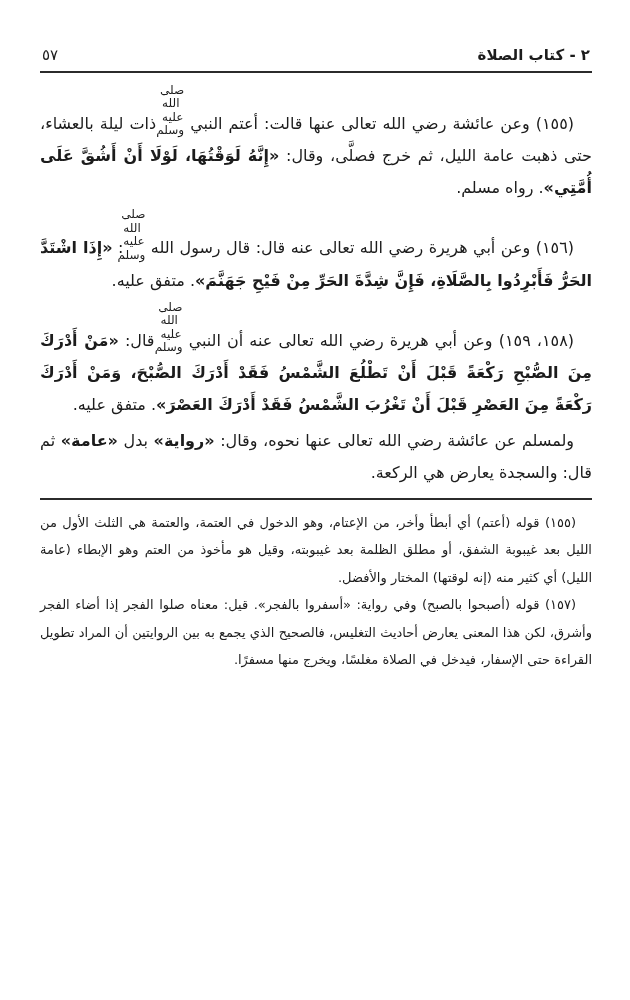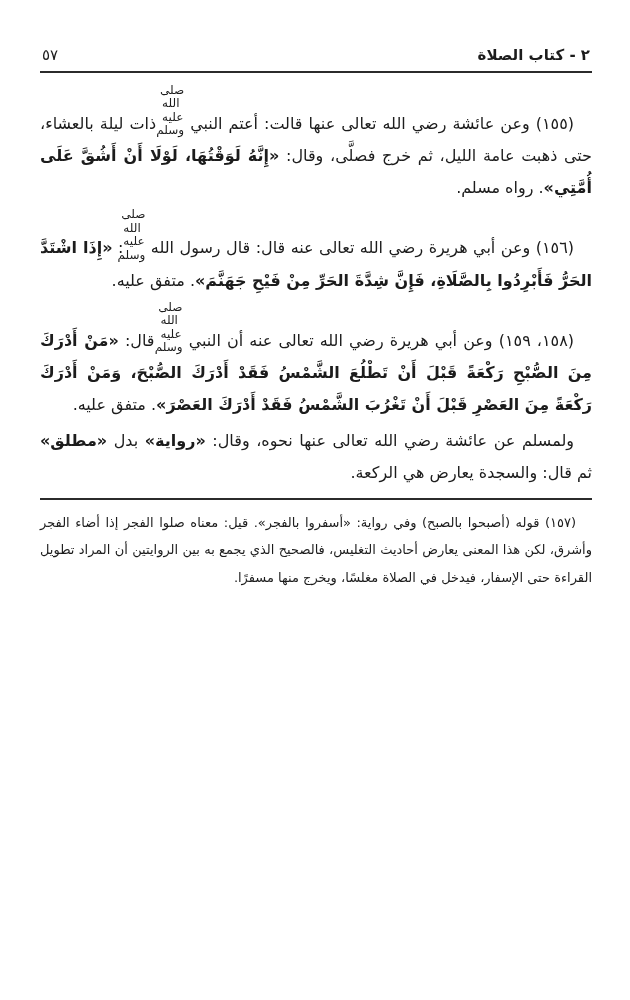--- a/index.html
+++ b/index.html
@@ -90,22 +90,23 @@
     <span class="chapter-title">٢ - كتاب الصلاة</span>
     <span class="page-number">٥٧</span>
   </header>
 
   <hr class="header-rule">
 
   <section class="main-text">
       <p class="para"><span>(١٥٥) وعن عائشة رضي الله تعالى عنها قالت: أعتم النبي </span><span class="saw">صلى الله عليه وسلم</span><span> ذات ليلة بالعشاء، حتى ذهبت عامة الليل، ثم خرج فصلَّى، وقال: </span><span class="bold">«إِنَّهُ لَوَقْتُهَا، لَوْلَا أَنْ أَشُقَّ عَلَى أُمَّتِي»</span><span>. رواه مسلم.</span></p>
       <p class="para"><span>(١٥٦) وعن أبي هريرة رضي الله تعالى عنه قال: قال رسول الله </span><span class="saw">صلى الله عليه وسلم</span><span>: </span><span class="bold">«إِذَا اشْتَدَّ الحَرُّ فَأَبْرِدُوا بِالصَّلَاةِ، فَإِنَّ شِدَّةَ الحَرِّ مِنْ فَيْحِ جَهَنَّمَ»</span><span>. متفق عليه.</span></p>
       <p class="para"><span>(١٥٨، ١٥٩) وعن أبي هريرة رضي الله تعالى عنه أن النبي </span><span class="saw">صلى الله عليه وسلم</span><span> قال: </span><span class="bold">«مَنْ أَدْرَكَ مِنَ الصُّبْحِ رَكْعَةً قَبْلَ أَنْ تَطْلُعَ الشَّمْسُ فَقَدْ أَدْرَكَ الصُّبْحَ، وَمَنْ أَدْرَكَ رَكْعَةً مِنَ العَصْرِ قَبْلَ أَنْ تَغْرُبَ الشَّمْسُ فَقَدْ أَدْرَكَ العَصْرَ»</span><span>. متفق عليه.</span></p>
-      <p class="para"><span>ولمسلم عن عائشة رضي الله تعالى عنها نحوه، وقال: </span><span class="bold">«رواية»</span><span> بدل </span><span class="bold">«مطلق»</span><span> ثم قال: والسجدة يعارض هي الركعة.</span></p>
+      <p class="para"><span>ولمسلم عن عائشة رضي الله تعالى عنها نحوه، وقال: </span><span class="bold">«رواية»</span><span> بدل </span><span class="bold">«عامة»</span><span> ثم قال: والسجدة يعارض هي الركعة.</span></p>
     </section>
 
   <hr class="footnote-rule">
 
   <section class="footnotes">
+      <p class="para"><span>(١٥٥) قوله (أعتم) أي أبطأ وأخر، من الإعتام، وهو الدخول في العتمة، والعتمة هي الثلث الأول من الليل بعد غيبوبة الشفق، أو مطلق الظلمة بعد غيبوبته، وقيل هو مأخوذ من العتم وهو الإبطاء (عامة الليل) أي كثير منه (إنه لوقتها) المختار والأفضل.</span></p>
       <p class="para"><span>(١٥٧) قوله (أصبحوا بالصبح) وفي رواية: «أسفروا بالفجر». قيل: معناه صلوا الفجر إذا أضاء الفجر وأشرق، لكن هذا المعنى يعارض أحاديث التغليس، فالصحيح الذي يجمع به بين الروايتين أن المراد تطويل القراءة حتى الإسفار، فيدخل في الصلاة مغلسًا، ويخرج منها مسفرًا.</span></p>
     </section>
 
 </div>
 
 </body></html>

